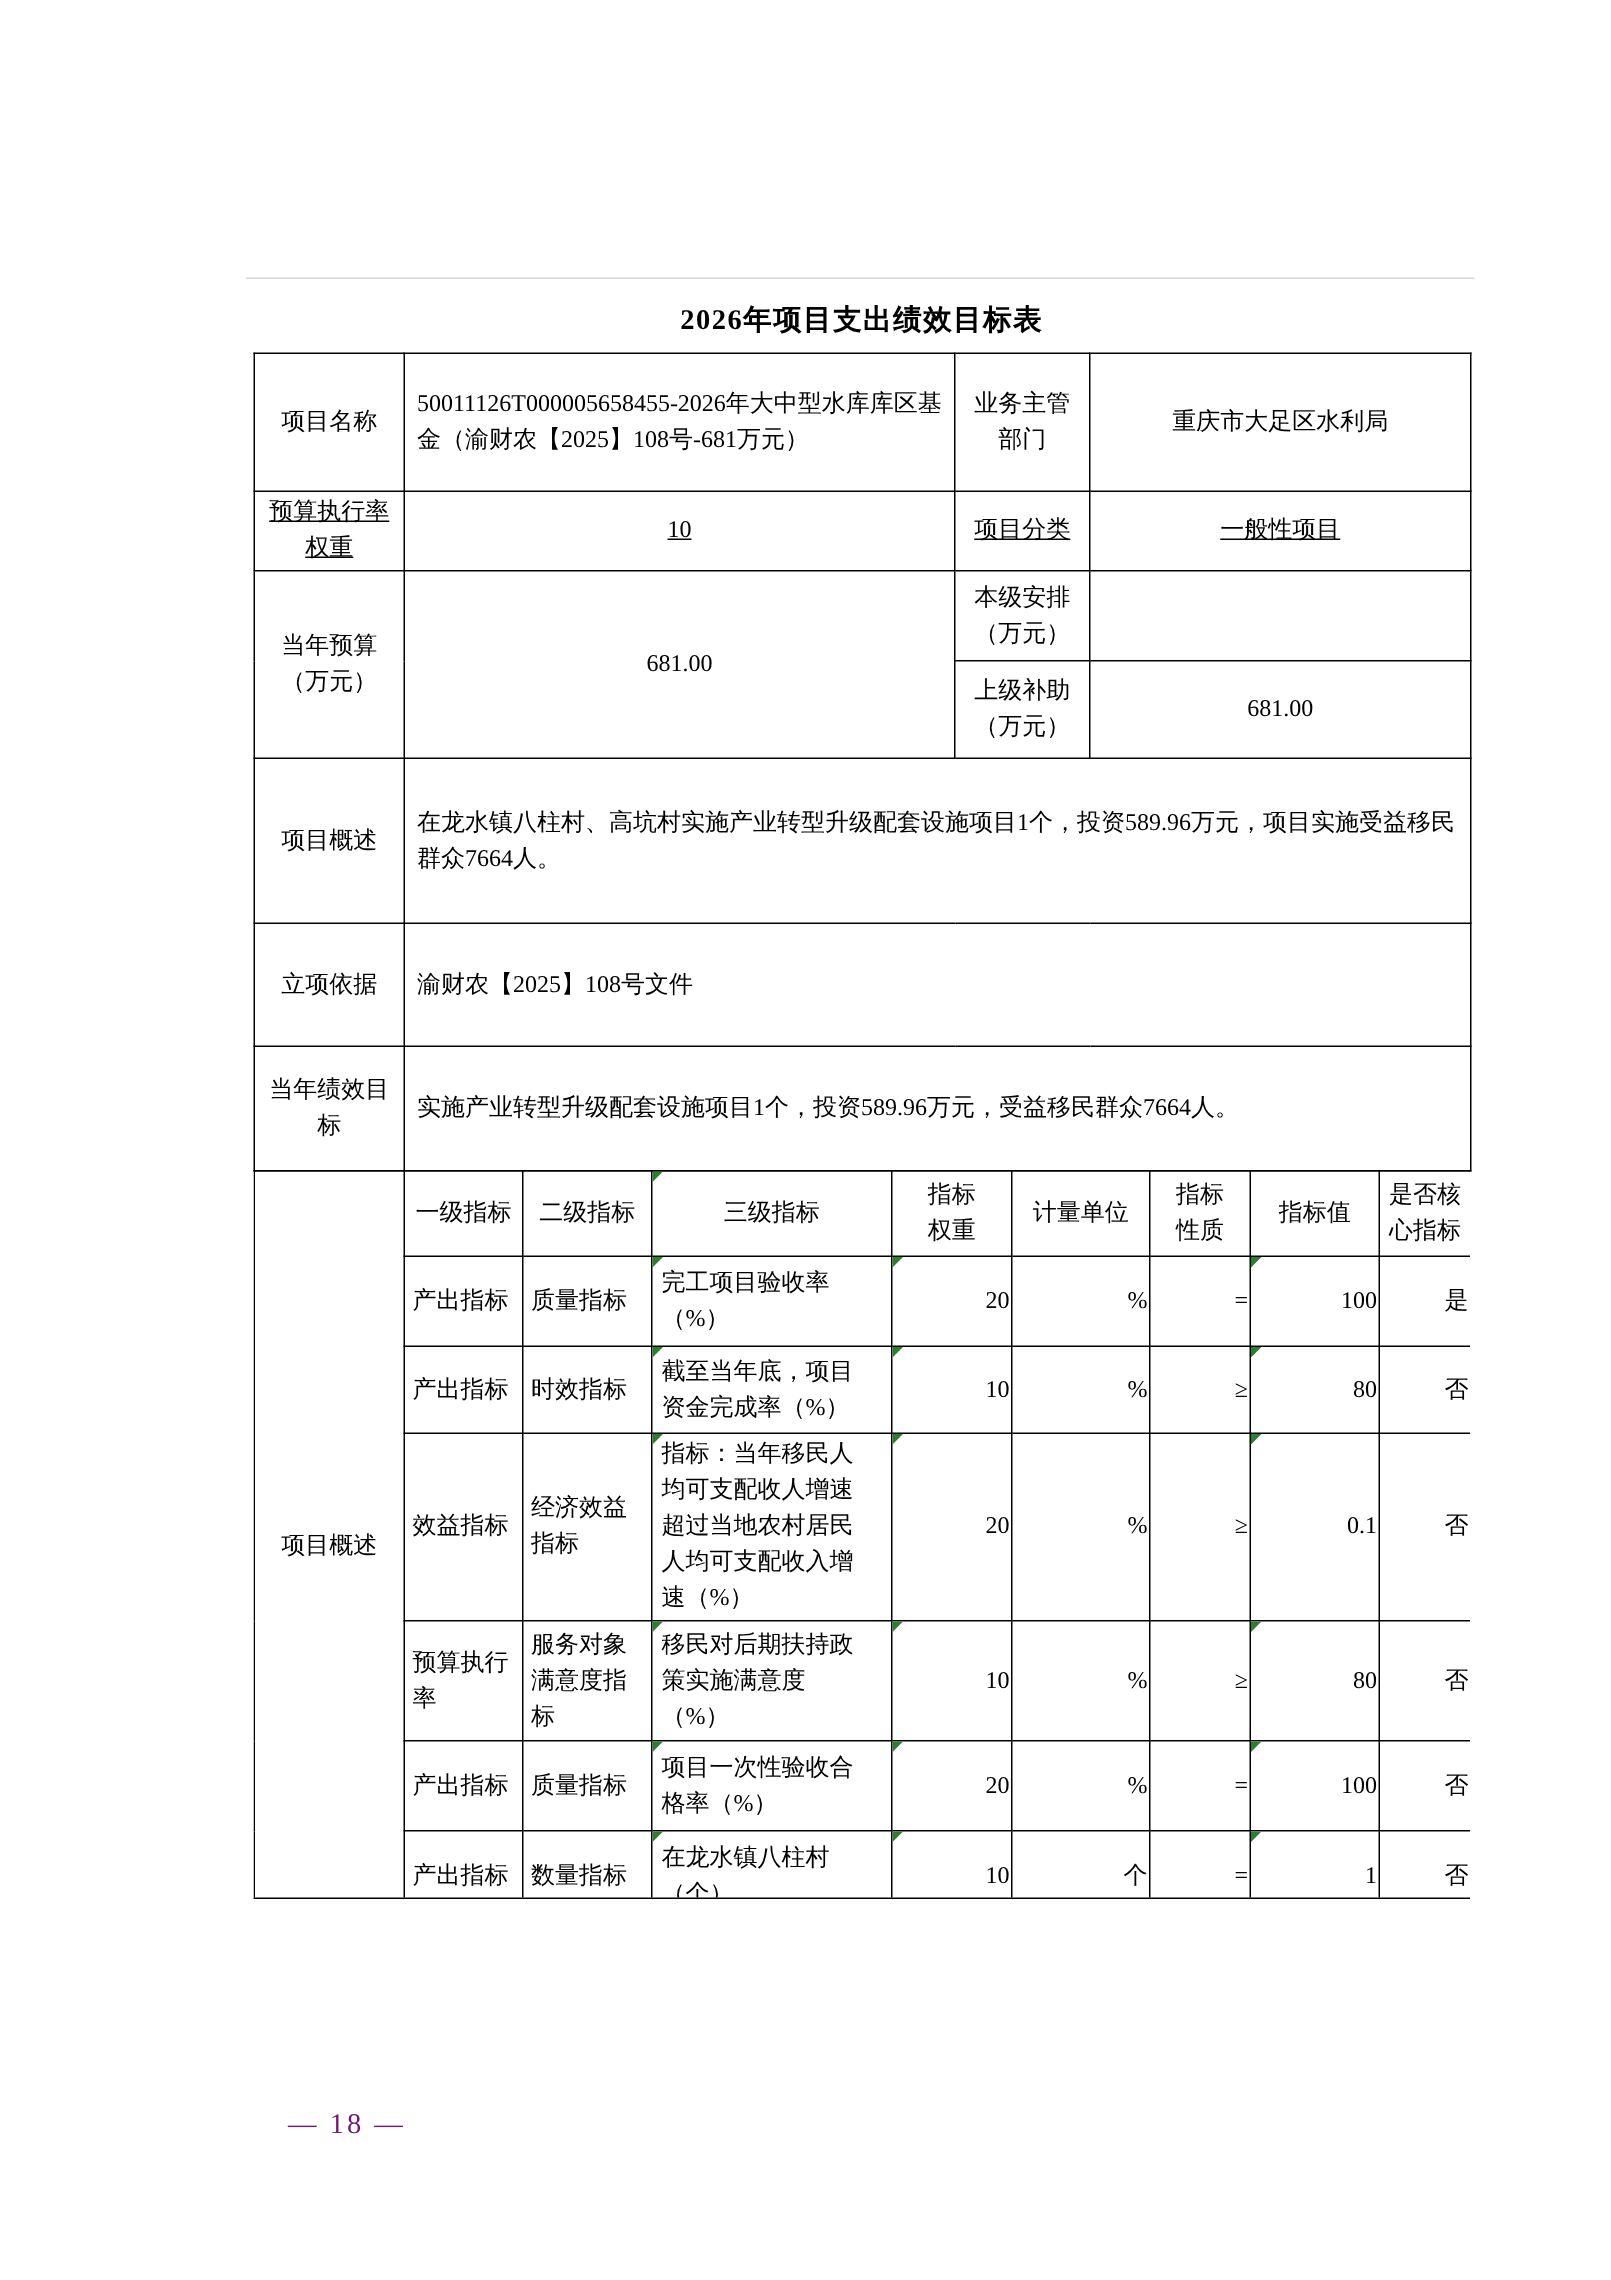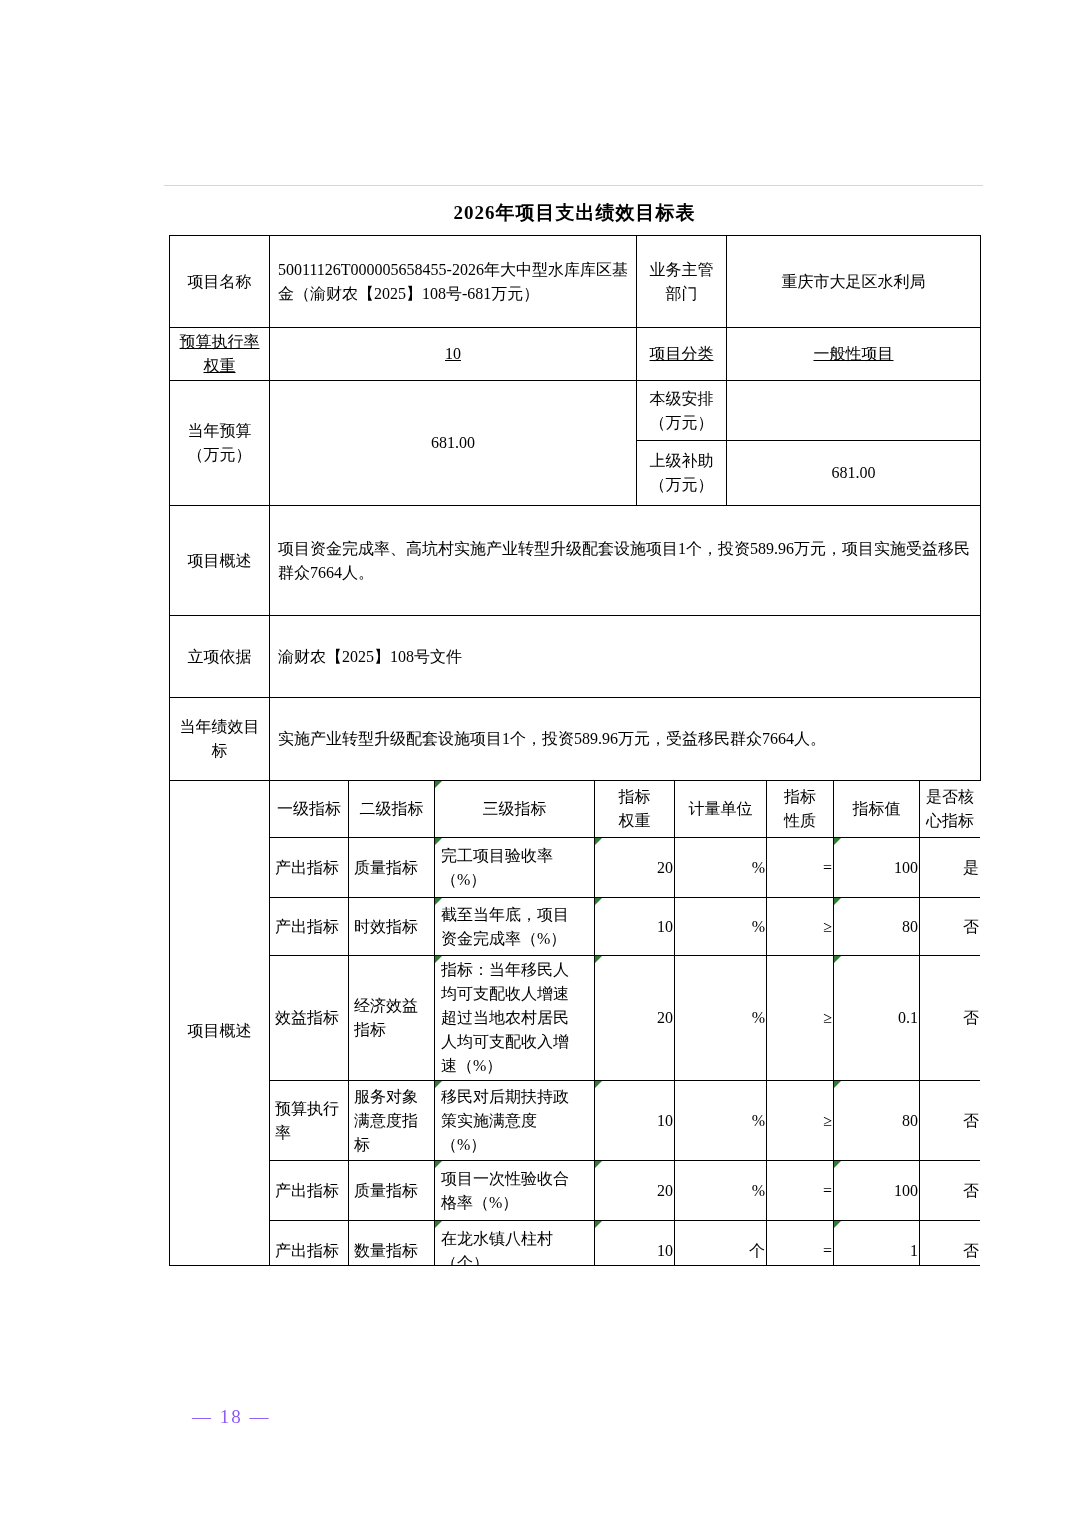--- a/index.html
+++ b/index.html
@@ -16,21 +16,21 @@
   .lab{text-align:center;white-space:pre-line;padding:2px 3px;}
   .val-l{text-align:left;padding:2px 8px;white-space:pre-wrap;}
   .val-c{text-align:center;padding:2px 16px;}
   .t2wrap{height:485px;overflow:hidden;border-bottom:1px solid #000;margin-top:-1px;}
   .t2 th{text-align:center;white-space:pre-line;padding:2px 2px;}
   .t2 .ind-l{text-align:left;padding:2px 2px 2px 5px;}
   .t2 .lvl3{text-align:left;padding:2px 16px 2px 6px;white-space:pre-wrap;}
   .t2 .num{text-align:right;}
   .tri::before{content:"";position:absolute;top:0;left:0;width:0;height:0;
         border-top:7px solid #2e7d32;border-right:7px solid transparent;}
-  .pagenum{position:absolute;left:156px;top:1406px;font-size:19px;color:#8b5cf6;letter-spacing:2px;}
+  .pagenum{position:absolute;left:156px;top:1406px;font-size:19px;color:#701a75;letter-spacing:2px;}
 </style>
 </head>
 <body>
 
 <div class="page">
   <div class="faint-line"></div>
 
   <div class="content">
     <h1 class="title">2026年项目支出绩效目标表</h1>
 
@@ -65,21 +65,21 @@
 （万元）</td>
         <td class="val-c"></td>
       </tr>
       <tr style="height:65px;">
         <td class="lab">上级补助
 （万元）</td>
         <td class="val-c">681.00</td>
       </tr>
       <tr style="height:110px;">
         <td class="lab">项目概述</td>
-        <td class="val-l" colspan="3">项目资金完成率、高坑村实施产业转型升级配套设施项目1个，投资589.96万元，项目实施受益移民群众7664人。</td>
+        <td class="val-l" colspan="3">在龙水镇八柱村、高坑村实施产业转型升级配套设施项目1个，投资589.96万元，项目实施受益移民群众7664人。</td>
       </tr>
       <tr style="height:82px;">
         <td class="lab">立项依据</td>
         <td class="val-l" colspan="3">渝财农【2025】108号文件</td>
       </tr>
       <tr style="height:83px;">
         <td class="lab">当年绩效目
 标</td>
         <td class="val-l" colspan="3">实施产业转型升级配套设施项目1个，投资589.96万元，受益移民群众7664人。</td>
       </tr>

